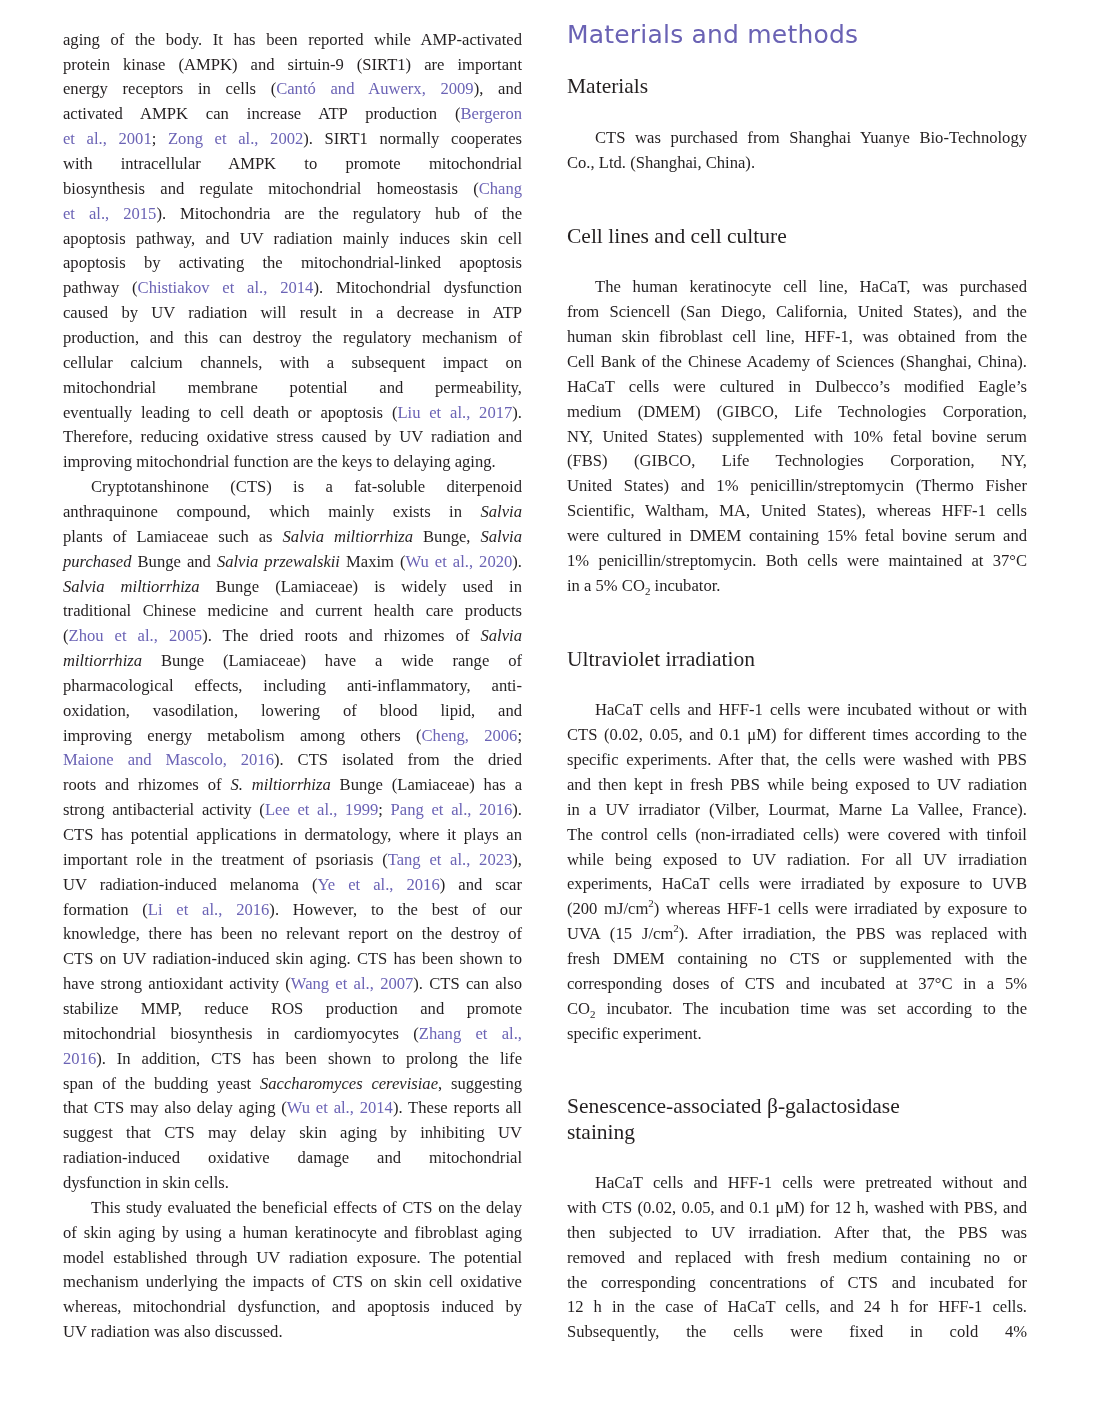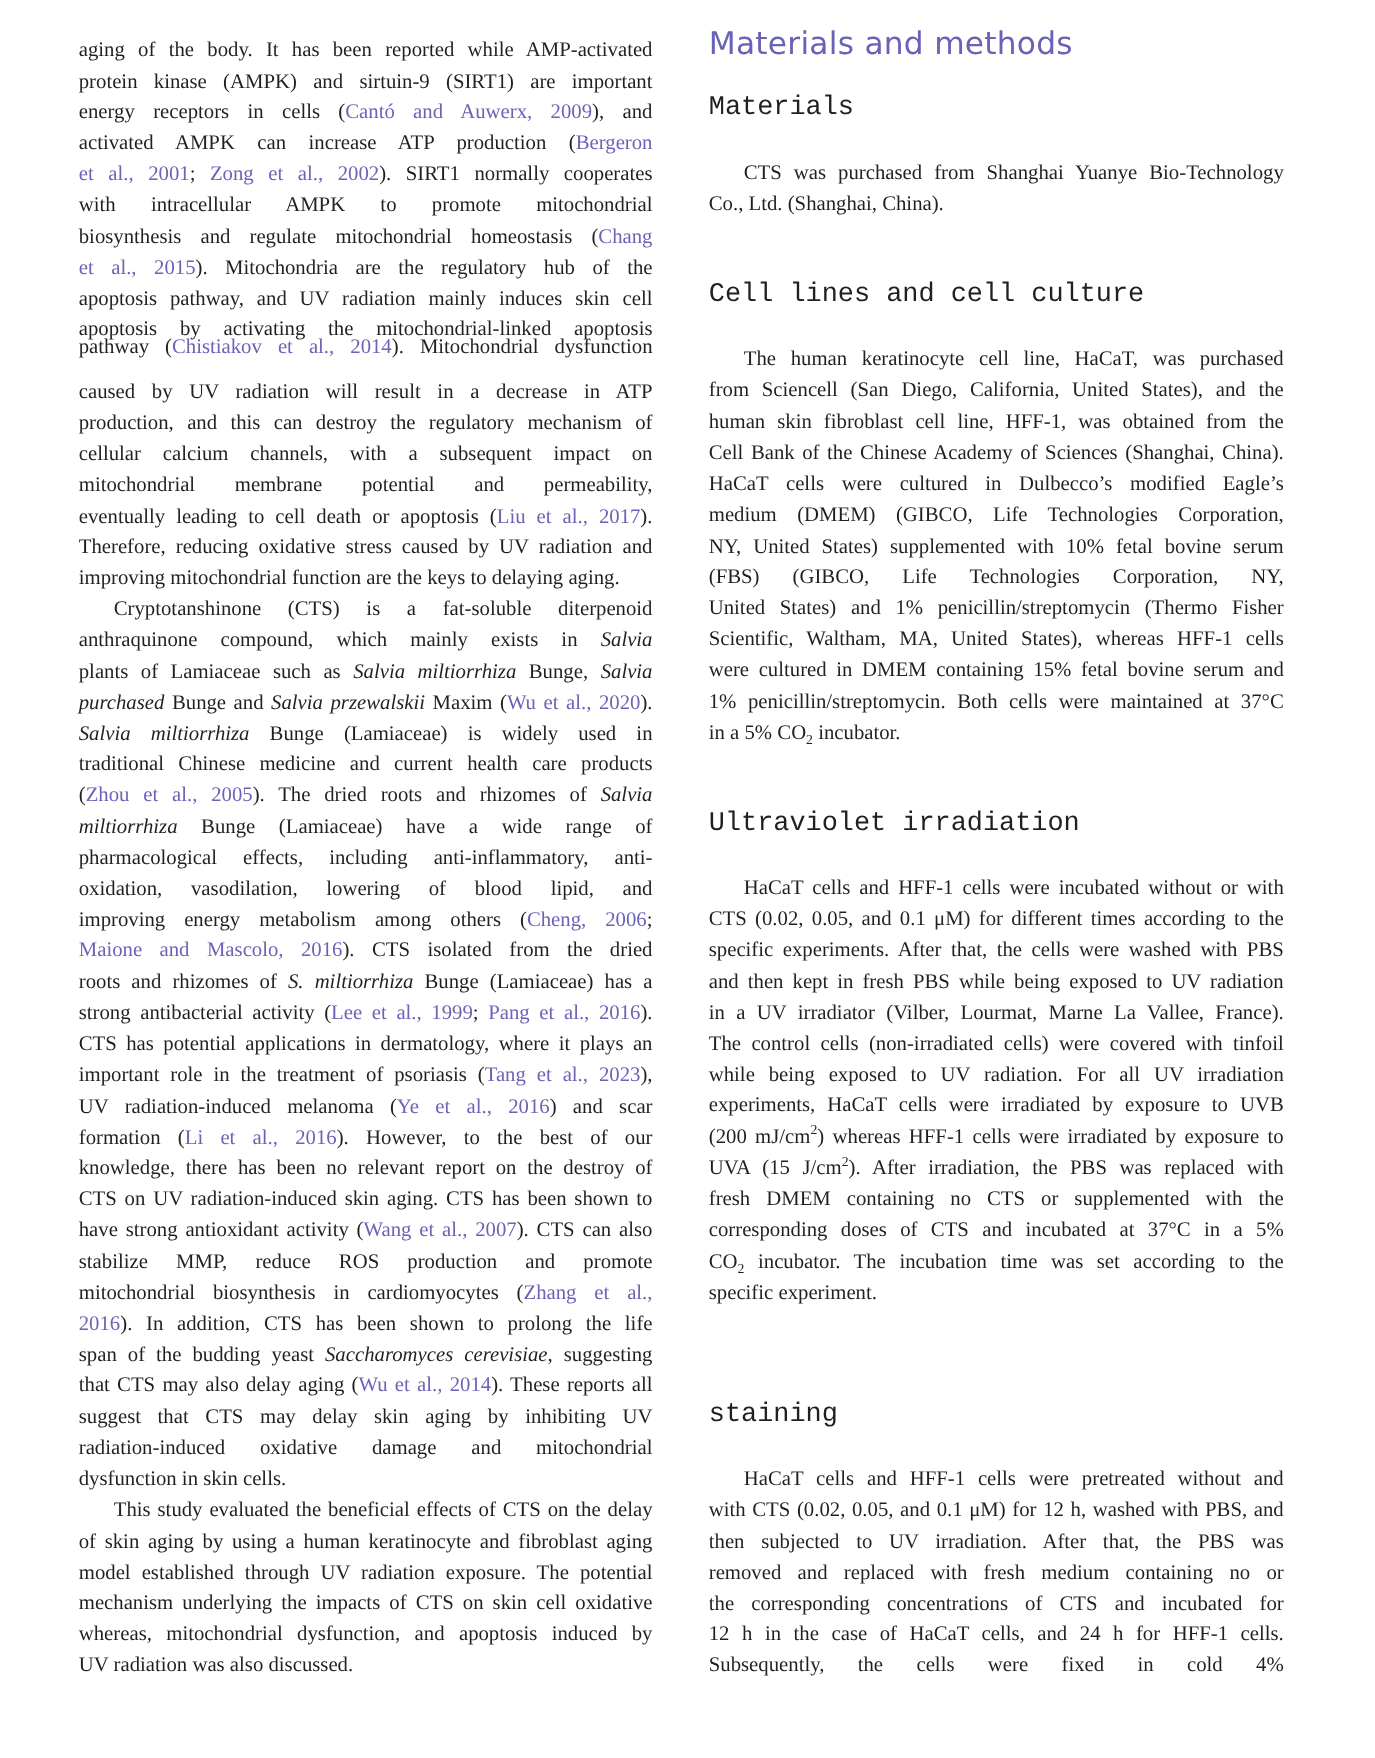--- a/index.html
+++ b/index.html
@@ -15,40 +15,40 @@
   }
   .line.last { text-align-last: left; }
   .line.indent { padding-left: 28px; box-sizing: border-box; }
   .cite { color: #6b63b5; }
   i { font-style: italic; }
   .h1 {
     position: absolute; left: 0; font-family: "DejaVu Sans", "Liberation Sans", sans-serif;
     font-size: 25px; color: #6a62b4; font-weight: normal; margin: 0; white-space: nowrap; letter-spacing: 0.2px;
   }
   .h2 {
-    position: absolute; left: 0; font-family: Liberation Mono, monospace;
+    position: absolute; left: 0; font-family: Liberation Serif, serif;
     font-size: 21.5px; color: #231f20; font-weight: normal; margin: 0; line-height: 26px; white-space: nowrap;
   }
   sub, sup { font-size: 11px; line-height: 0; }
 </style>
 </head>
 <body>
 
 <div class="col col-left">
   <div class="line" style="top:29px">aging of the body. It has been reported while AMP-activated</div>
   <div class="line" style="top:54px">protein kinase (AMPK) and sirtuin-9 (SIRT1) are important</div>
   <div class="line" style="top:78px">energy receptors in cells (<a class="cite">Cantó and Auwerx, 2009</a>), and</div>
   <div class="line" style="top:103px">activated AMPK can increase ATP production (<span class="cite">Bergeron</span></div>
   <div class="line" style="top:128px"><span class="cite">et al., 2001</span>; <span class="cite">Zong et al., 2002</span>). SIRT1 normally cooperates</div>
   <div class="line" style="top:153px">with intracellular AMPK to promote mitochondrial</div>
   <div class="line" style="top:178px">biosynthesis and regulate mitochondrial homeostasis (<span class="cite">Chang</span></div>
   <div class="line" style="top:203px"><span class="cite">et al., 2015</span>). Mitochondria are the regulatory hub of the</div>
   <div class="line" style="top:228px">apoptosis pathway, and UV radiation mainly induces skin cell</div>
   <div class="line" style="top:252px">apoptosis by activating the mitochondrial-linked apoptosis</div>
-  <div class="line" style="top:266px">pathway (<span class="cite">Chistiakov et al., 2014</span>). Mitochondrial dysfunction</div>
+  <div class="line" style="top:277px">pathway (<span class="cite">Chistiakov et al., 2014</span>). Mitochondrial dysfunction</div>
   <div class="line" style="top:302px">caused by UV radiation will result in a decrease in ATP</div>
   <div class="line" style="top:327px">production, and this can destroy the regulatory mechanism of</div>
   <div class="line" style="top:352px">cellular calcium channels, with a subsequent impact on</div>
   <div class="line" style="top:377px">mitochondrial membrane potential and permeability,</div>
   <div class="line" style="top:402px">eventually leading to cell death or apoptosis (<span class="cite">Liu et al., 2017</span>).</div>
   <div class="line" style="top:426px">Therefore, reducing oxidative stress caused by UV radiation and</div>
   <div class="line last" style="top:451px">improving mitochondrial function are the keys to delaying aging.</div>
   <div class="line indent" style="top:476px">Cryptotanshinone (CTS) is a fat-soluble diterpenoid</div>
   <div class="line" style="top:501px">anthraquinone compound, which mainly exists in <i>Salvia</i></div>
   <div class="line" style="top:526px">plants of Lamiaceae such as <i>Salvia miltiorrhiza</i> Bunge, <i>Salvia</i></div>
@@ -118,21 +118,21 @@
   <div class="line" style="top:849px">while being exposed to UV radiation. For all UV irradiation</div>
   <div class="line" style="top:873px">experiments, HaCaT cells were irradiated by exposure to UVB</div>
   <div class="line" style="top:898px">(200 mJ/cm<sup>2</sup>) whereas HFF-1 cells were irradiated by exposure to</div>
   <div class="line" style="top:923px">UVA (15 J/cm<sup>2</sup>). After irradiation, the PBS was replaced with</div>
   <div class="line" style="top:948px">fresh DMEM containing no CTS or supplemented with the</div>
   <div class="line" style="top:973px">corresponding doses of CTS and incubated at 37°C in a 5%</div>
   <div class="line" style="top:998px">CO<sub>2</sub> incubator. The incubation time was set according to the</div>
   <div class="line last" style="top:1023px">specific experiment.</div>
 
   <h2 class="h2" style="top:1093px">
-    <br>
+    <span>Senescence-associated β-galactosidase</span><br>
     <span>staining</span>
   </h2>
   <div class="line indent" style="top:1172px">HaCaT cells and HFF-1 cells were pretreated without and</div>
   <div class="line" style="top:1197px">with CTS (0.02, 0.05, and 0.1 μM) for 12 h, washed with PBS, and</div>
   <div class="line" style="top:1222px">then subjected to UV irradiation. After that, the PBS was</div>
   <div class="line" style="top:1247px">removed and replaced with fresh medium containing no or</div>
   <div class="line" style="top:1272px">the corresponding concentrations of CTS and incubated for</div>
   <div class="line" style="top:1296px">12 h in the case of HaCaT cells, and 24 h for HFF-1 cells.</div>
   <div class="line" style="top:1321px">Subsequently, the cells were fixed in cold 4%</div>
 </div>

